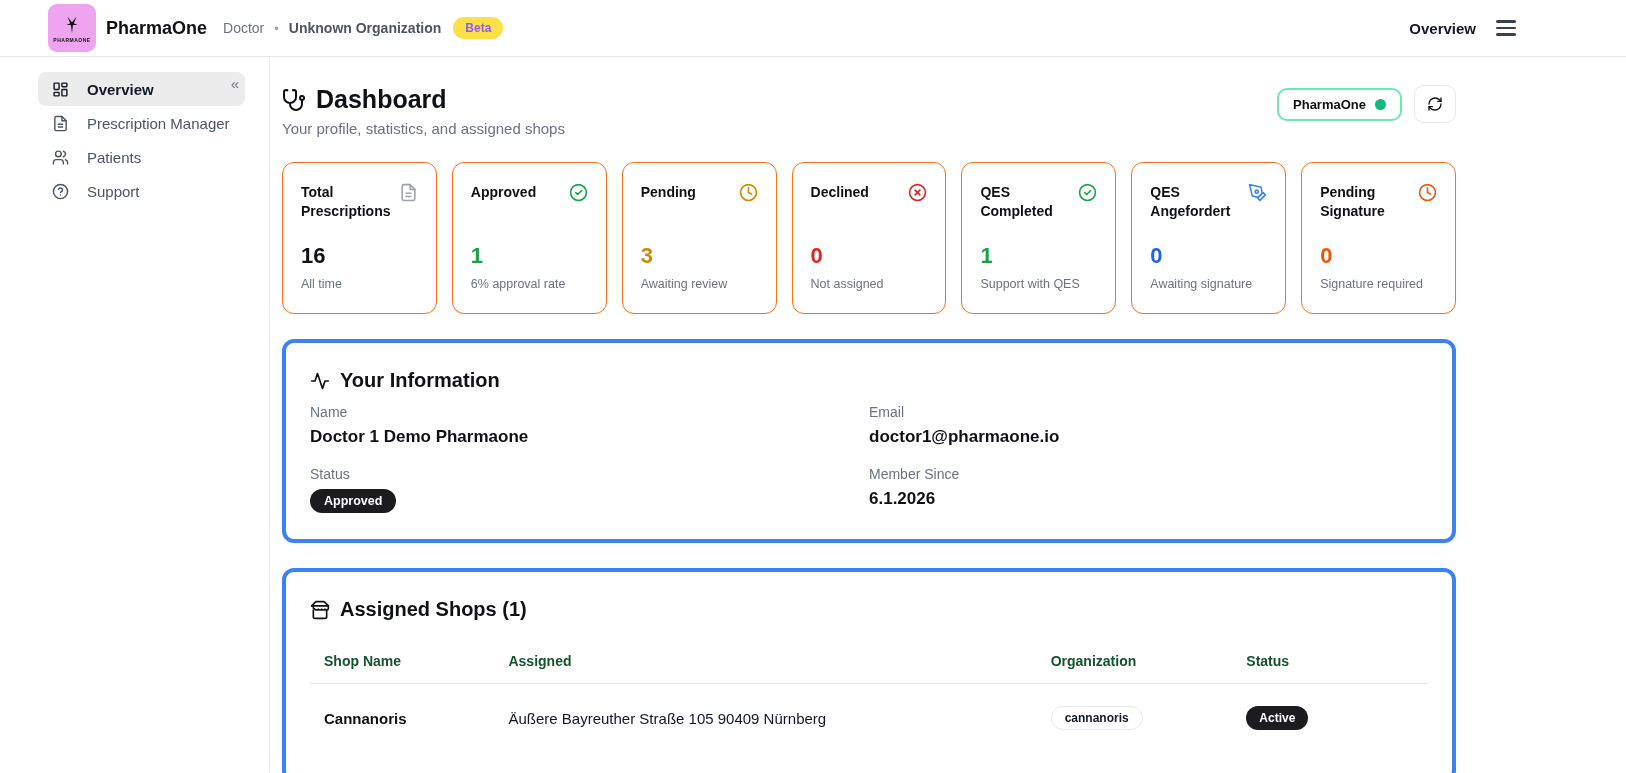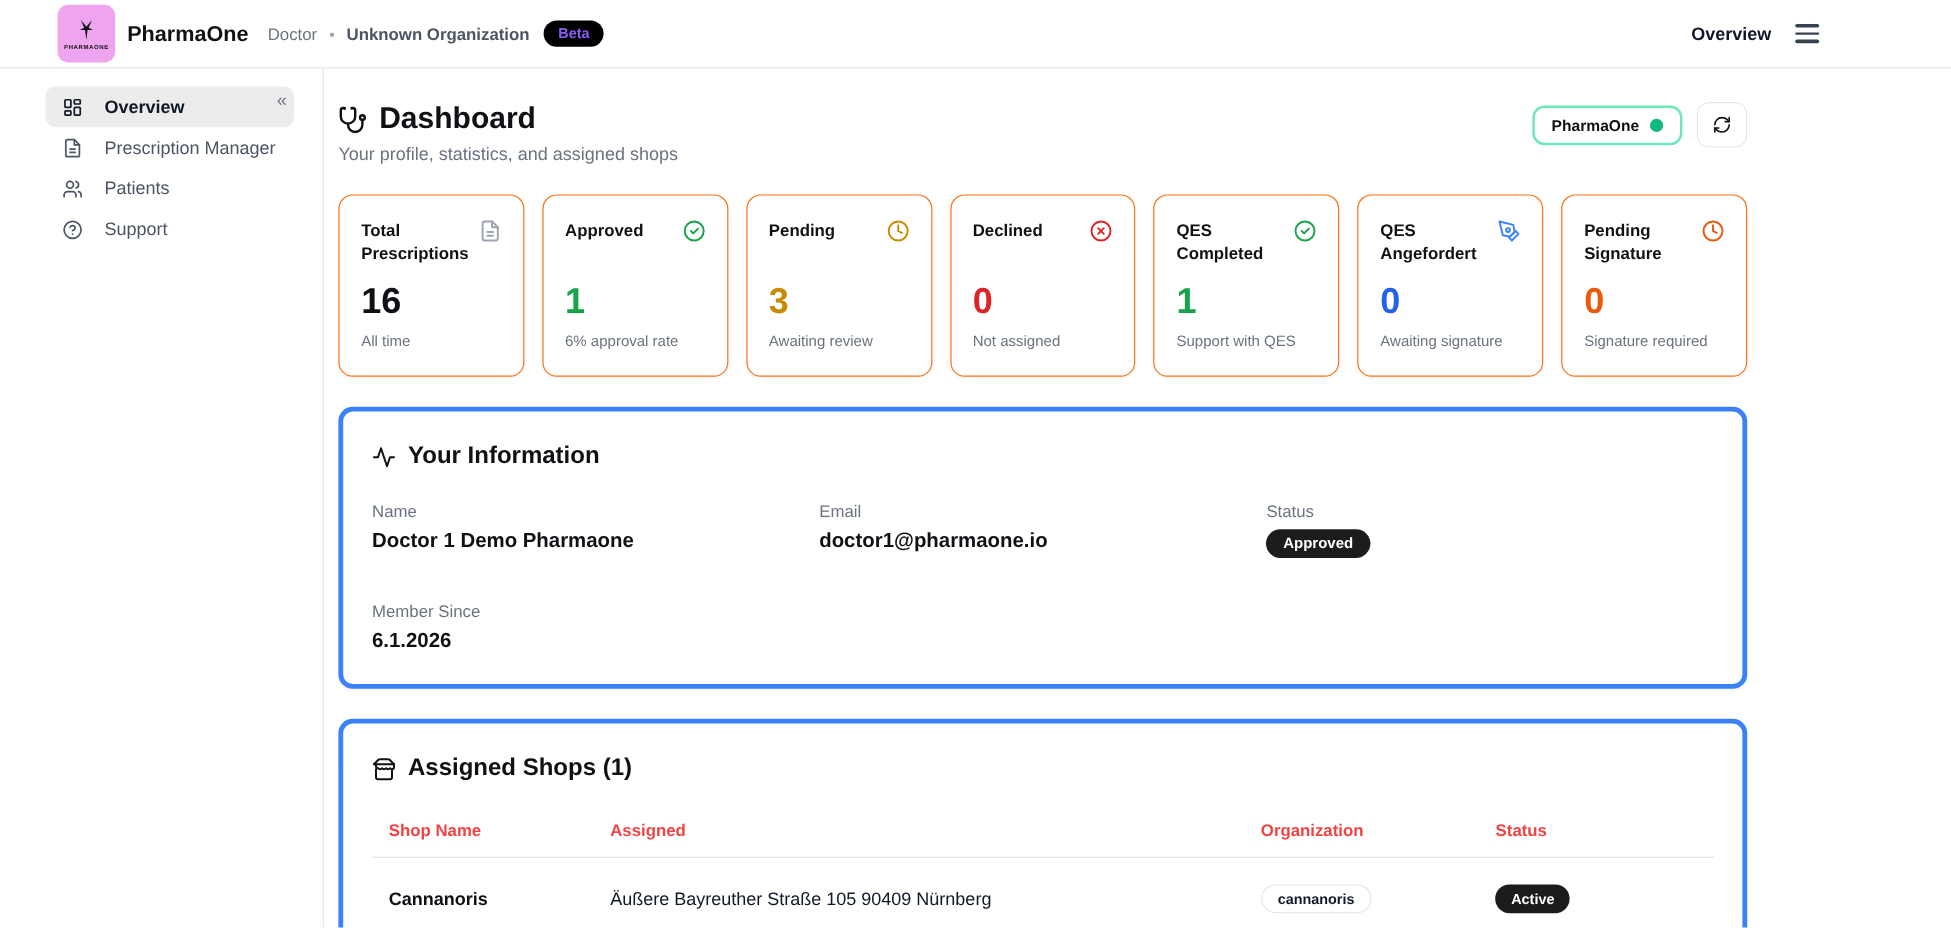--- a/index.html
+++ b/index.html
@@ -10,21 +10,21 @@
   .header { height:57px; display:flex; align-items:center; padding:0 110px 0 48px;
     border-bottom:1px solid #e7e7e9; background:#fff; }
   .logo-box { width:48px; height:48px; border-radius:9px; background:#efa4ef;
     display:flex; flex-direction:column; align-items:center; justify-content:center; gap:1px; flex:0 0 auto; }
   .logo-box svg { width:22px; height:22px; }
   .logo-text { font-size:5px; font-weight:bold; letter-spacing:.5px; color:#111; }
   .brand { font-size:18px; font-weight:bold; margin-left:10px; color:#0f1115; }
   .hdr-role { margin-left:16px; font-size:14px; color:#6b7280; }
   .hdr-dot { margin:0 10px; font-size:13px; color:#9ca3af; }
   .hdr-org { font-size:14px; font-weight:600; color:#4b5563; }
-  .beta-badge { margin-left:12px; background:#000000; color:#8b5cf6; font-size:12px;
+  .beta-badge { margin-left:12px; background:#fde047; color:#8b5cf6; font-size:12px;
     font-weight:600; padding:4px 12px; border-radius:999px; }
   .hdr-spacer { flex:1; }
   .hdr-nav { font-size:15px; font-weight:600; color:#111827; cursor:pointer; }
   .hamburger { margin-left:20px; width:20px; cursor:pointer; display:flex; flex-direction:column; gap:4px; }
   .hamburger span { height:2.5px; background:#374151; border-radius:2px; }
 
   
   .page-body { display:flex; height:716px; }
   .sidebar { width:270px; border-right:1px solid #e7e7e9; padding:15px 24px 0 38px; position:relative; }
   .collapse-btn { position:absolute; top:18px; right:30px; font-size:15px; color:#6b7280; cursor:pointer; }
@@ -51,38 +51,38 @@
   .refresh-btn svg { width:16px; height:16px; }
 
   
   .stats-grid { margin-top:25px; display:grid; grid-template-columns:repeat(7,1fr); gap:15px; }
   .stat-card { border:1px solid #f97316; border-radius:12px; background:#fff; height:152px;
     padding:20px 18px; box-shadow:0 1px 2px rgba(0,0,0,.04); position:relative; }
   .stat-top { display:flex; justify-content:space-between; gap:8px; }
   .stat-label { font-size:14px; font-weight:600; line-height:1.35; color:#0f1115; max-width:80px; }
   .stat-icn { width:19px; height:19px; flex:0 0 auto; }
   .stat-icn svg { width:19px; height:19px; }
-  .stat-value { font-size:30px; font-weight:bold; margin-top:10px; position:absolute; bottom:44px; }
+  .stat-value { font-size:22px; font-weight:bold; margin-top:10px; position:absolute; bottom:44px; }
   .stat-caption { font-size:12.5px; color:#6b7280; position:absolute; bottom:22px; }
 
   
   .panel { margin-top:25px; border:4px solid #3b82f6; border-radius:12px; background:#fff;
     box-shadow:0 1px 2px rgba(0,0,0,.04); padding:26px 24px; }
   .panel-title { display:flex; align-items:center; gap:10px; font-size:20px; font-weight:bold; color:#0f1115; }
   .panel-title svg { width:20px; height:20px; }
 
-  .info-grid { margin-top:26px; display:grid; grid-template-columns:1fr 1fr 1fr; row-gap:36px; }
+  .info-grid { margin-top:12px; display:grid; grid-template-columns:1fr 1fr; row-gap:19px; }
   .field-label { font-size:14px; color:#6b7280; }
   .field-value { margin-top:7px; font-size:17px; font-weight:600; color:#0f1115; }
   .pill-dark { display:inline-block; margin-top:7px; background:#1c1c1f; color:#fff;
     font-size:12.5px; font-weight:600; padding:5px 14px; border-radius:999px; }
 
   
   .shops-table { width:100%; margin-top:22px; border-collapse:collapse; }
-  .shops-table th { text-align:left; font-size:14px; font-weight:600; color:#ef4444;
+  .shops-table th { text-align:left; font-size:14px; font-weight:600; color:#14532d;
     padding:10px 14px 14px; border-bottom:1px solid #e5e7eb; }
   .shops-table td { padding:22px 14px; font-size:15px; vertical-align:middle; }
   .td-shop { font-weight:600; color:#0f1115; }
   .org-pill { display:inline-block; border:1px solid #e5e7eb; border-radius:999px;
     padding:4px 13px; font-size:12px; font-weight:600; color:#111827; background:#fff; }
   .active-pill { display:inline-block; background:#1c1c1f; color:#fff; font-size:12px;
     font-weight:600; padding:5px 13px; border-radius:999px; }
 </style>
 </head>
 <body>

